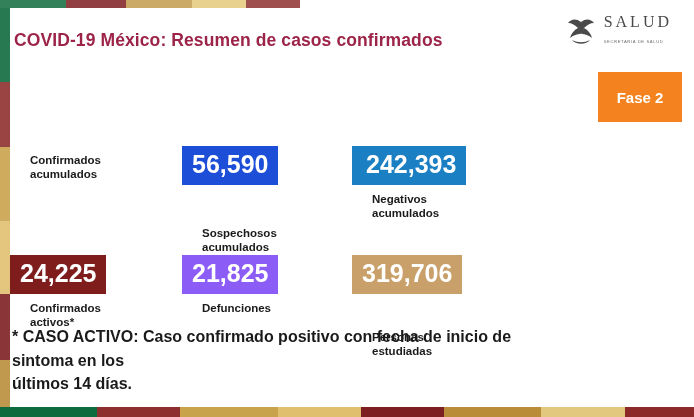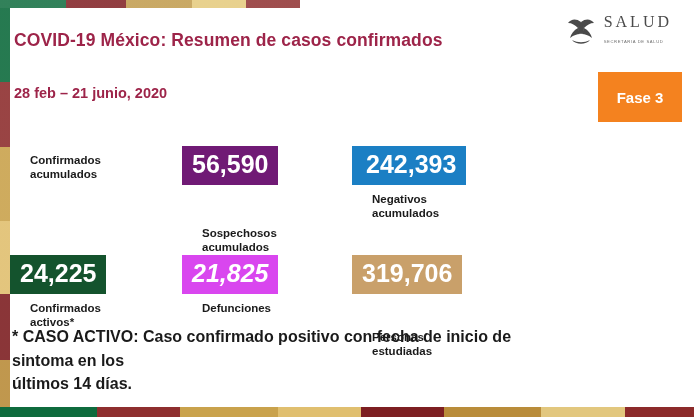--- a/index.html
+++ b/index.html
@@ -171,68 +171,67 @@
 <div class="slide">
 
   <div class="band"></div>
   <div class="band-left"></div>
   <div class="white-cover"></div>
   <div class="band-bottom"></div>
 
   <div class="content">
 
     <div class="title">COVID-19 México: Resumen de casos confirmados</div>
-    <div class="subtitle">28 feb – 21 junio, 2020</div>
 
     <div class="logo">
       <span class="eagle">
         <svg width="30" height="32" viewBox="0 0 30 32" aria-hidden="true">
           <g fill="#4a4a4a">
             <ellipse cx="15" cy="14" rx="3" ry="6"></ellipse>
             <path d="M15 8 C10 4 5 5 2 9 C6 9 9 11 12 14 Z"></path>
             <path d="M15 8 C20 4 25 5 28 9 C24 9 21 11 18 14 Z"></path>
             <path d="M12 14 C8 16 5 20 4 24 C8 21 11 20 14 20 Z"></path>
             <path d="M18 14 C22 16 25 20 26 24 C22 21 19 20 16 20 Z"></path>
             <path d="M6 26 C12 29 18 29 24 26 C20 31 10 31 6 26 Z"></path>
           </g>
         </svg>
       </span>
       <span class="logo-text">
         <span class="logo-main">SALUD</span><br>
         <span class="logo-sub">SECRETARÍA DE SALUD</span>
       </span>
     </div>
 
-    <div class="fase">Fase 3</div>
+    <div class="fase">Fase 2</div>
 
     <div class="stat" style="left:10px; top:146px;">
       <div class="caption" style="white-space:pre-line;">Confirmados
 acumulados</div>
     </div>
 
     <div class="stat" style="left:182px; top:146px;">
-      <div class="pill" style="background:#701a75;">56,590</div>
+      <div class="pill" style="background:#1d4ed8;">56,590</div>
       <div class="caption" style="white-space:pre-line;margin-top:41px;">Sospechosos
 acumulados</div>
     </div>
 
     <div class="stat" style="left:352px; top:146px;">
       <div class="pill" style="background:#1b7fc4;padding-left:14px;">242,393</div>
       <div class="caption" style="white-space:pre-line;">Negativos
 acumulados</div>
     </div>
 
     <div class="stat" style="left:10px; top:255px;">
-      <div class="pill" style="background:#14532d;">24,225</div>
+      <div class="pill" style="background:#7f1d1d;">24,225</div>
       <div class="caption" style="white-space:pre-line;">Confirmados
 activos*</div>
     </div>
 
     <div class="stat" style="left:182px; top:255px;">
-      <div class="pill" style="background:#d946ef;font-style:italic;">21,825</div>
+      <div class="pill" style="background:#8b5cf6;">21,825</div>
       <div class="caption" style="white-space:pre-line;">Defunciones</div>
     </div>
 
     <div class="stat" style="left:352px; top:255px;">
       <div class="pill" style="background:#c9a06a;">319,706</div>
       <div class="caption" style="white-space:pre-line;margin-top:36px;">Personas
 estudiadas</div>
     </div>
 
     <div class="footnote" style="white-space:pre-line;">* CASO ACTIVO: Caso confirmado positivo con fecha de inicio de sintoma en los

